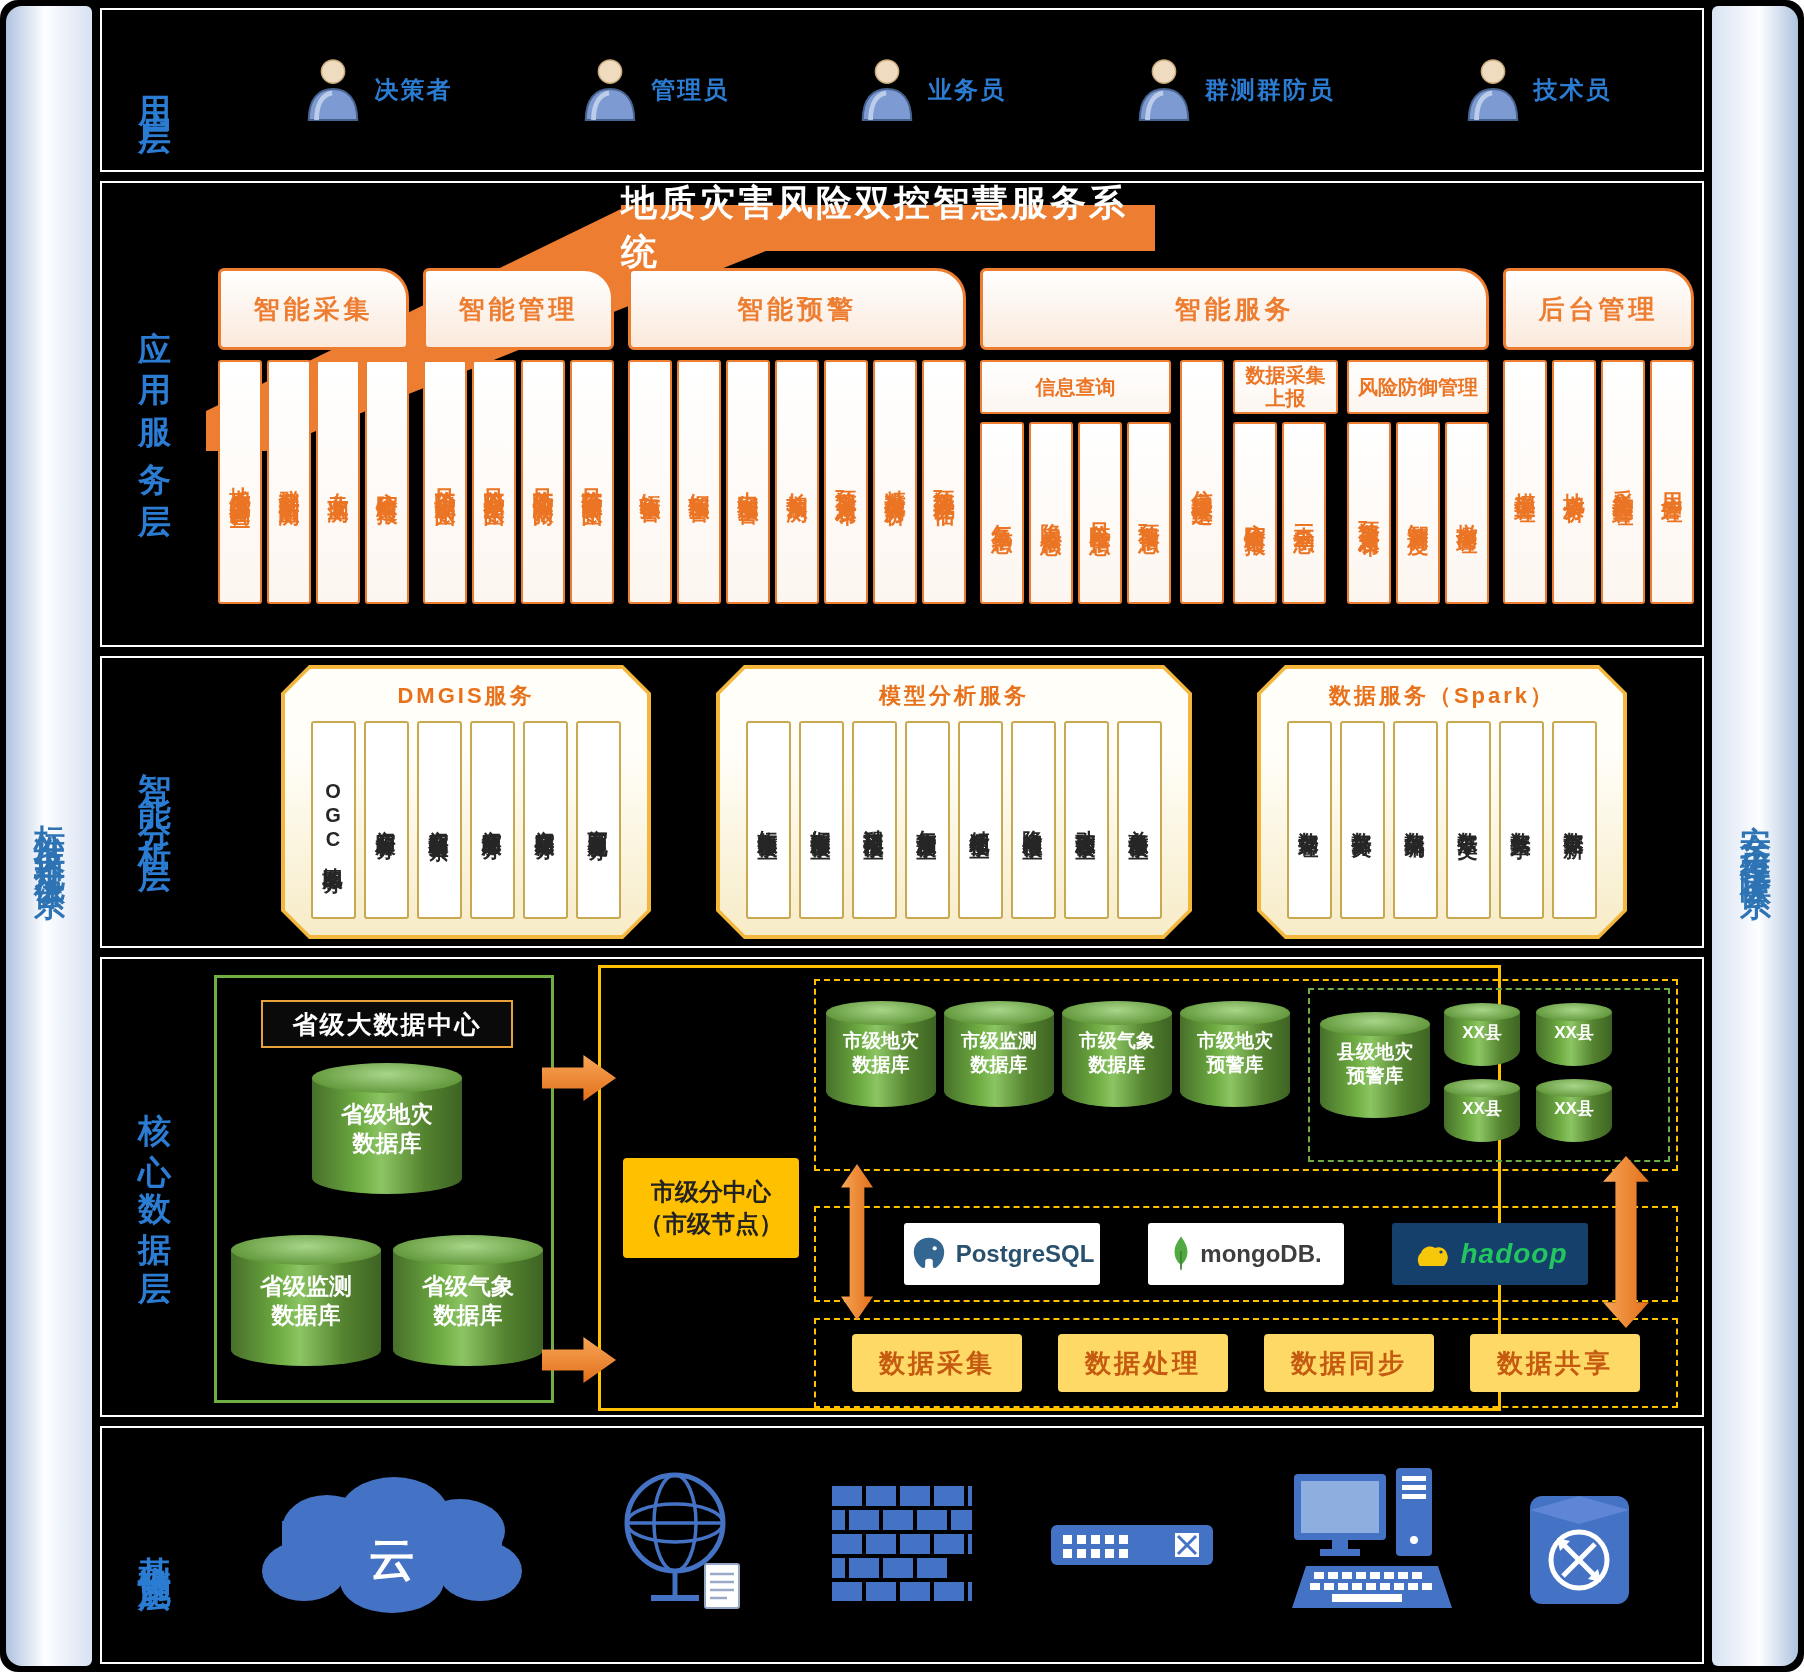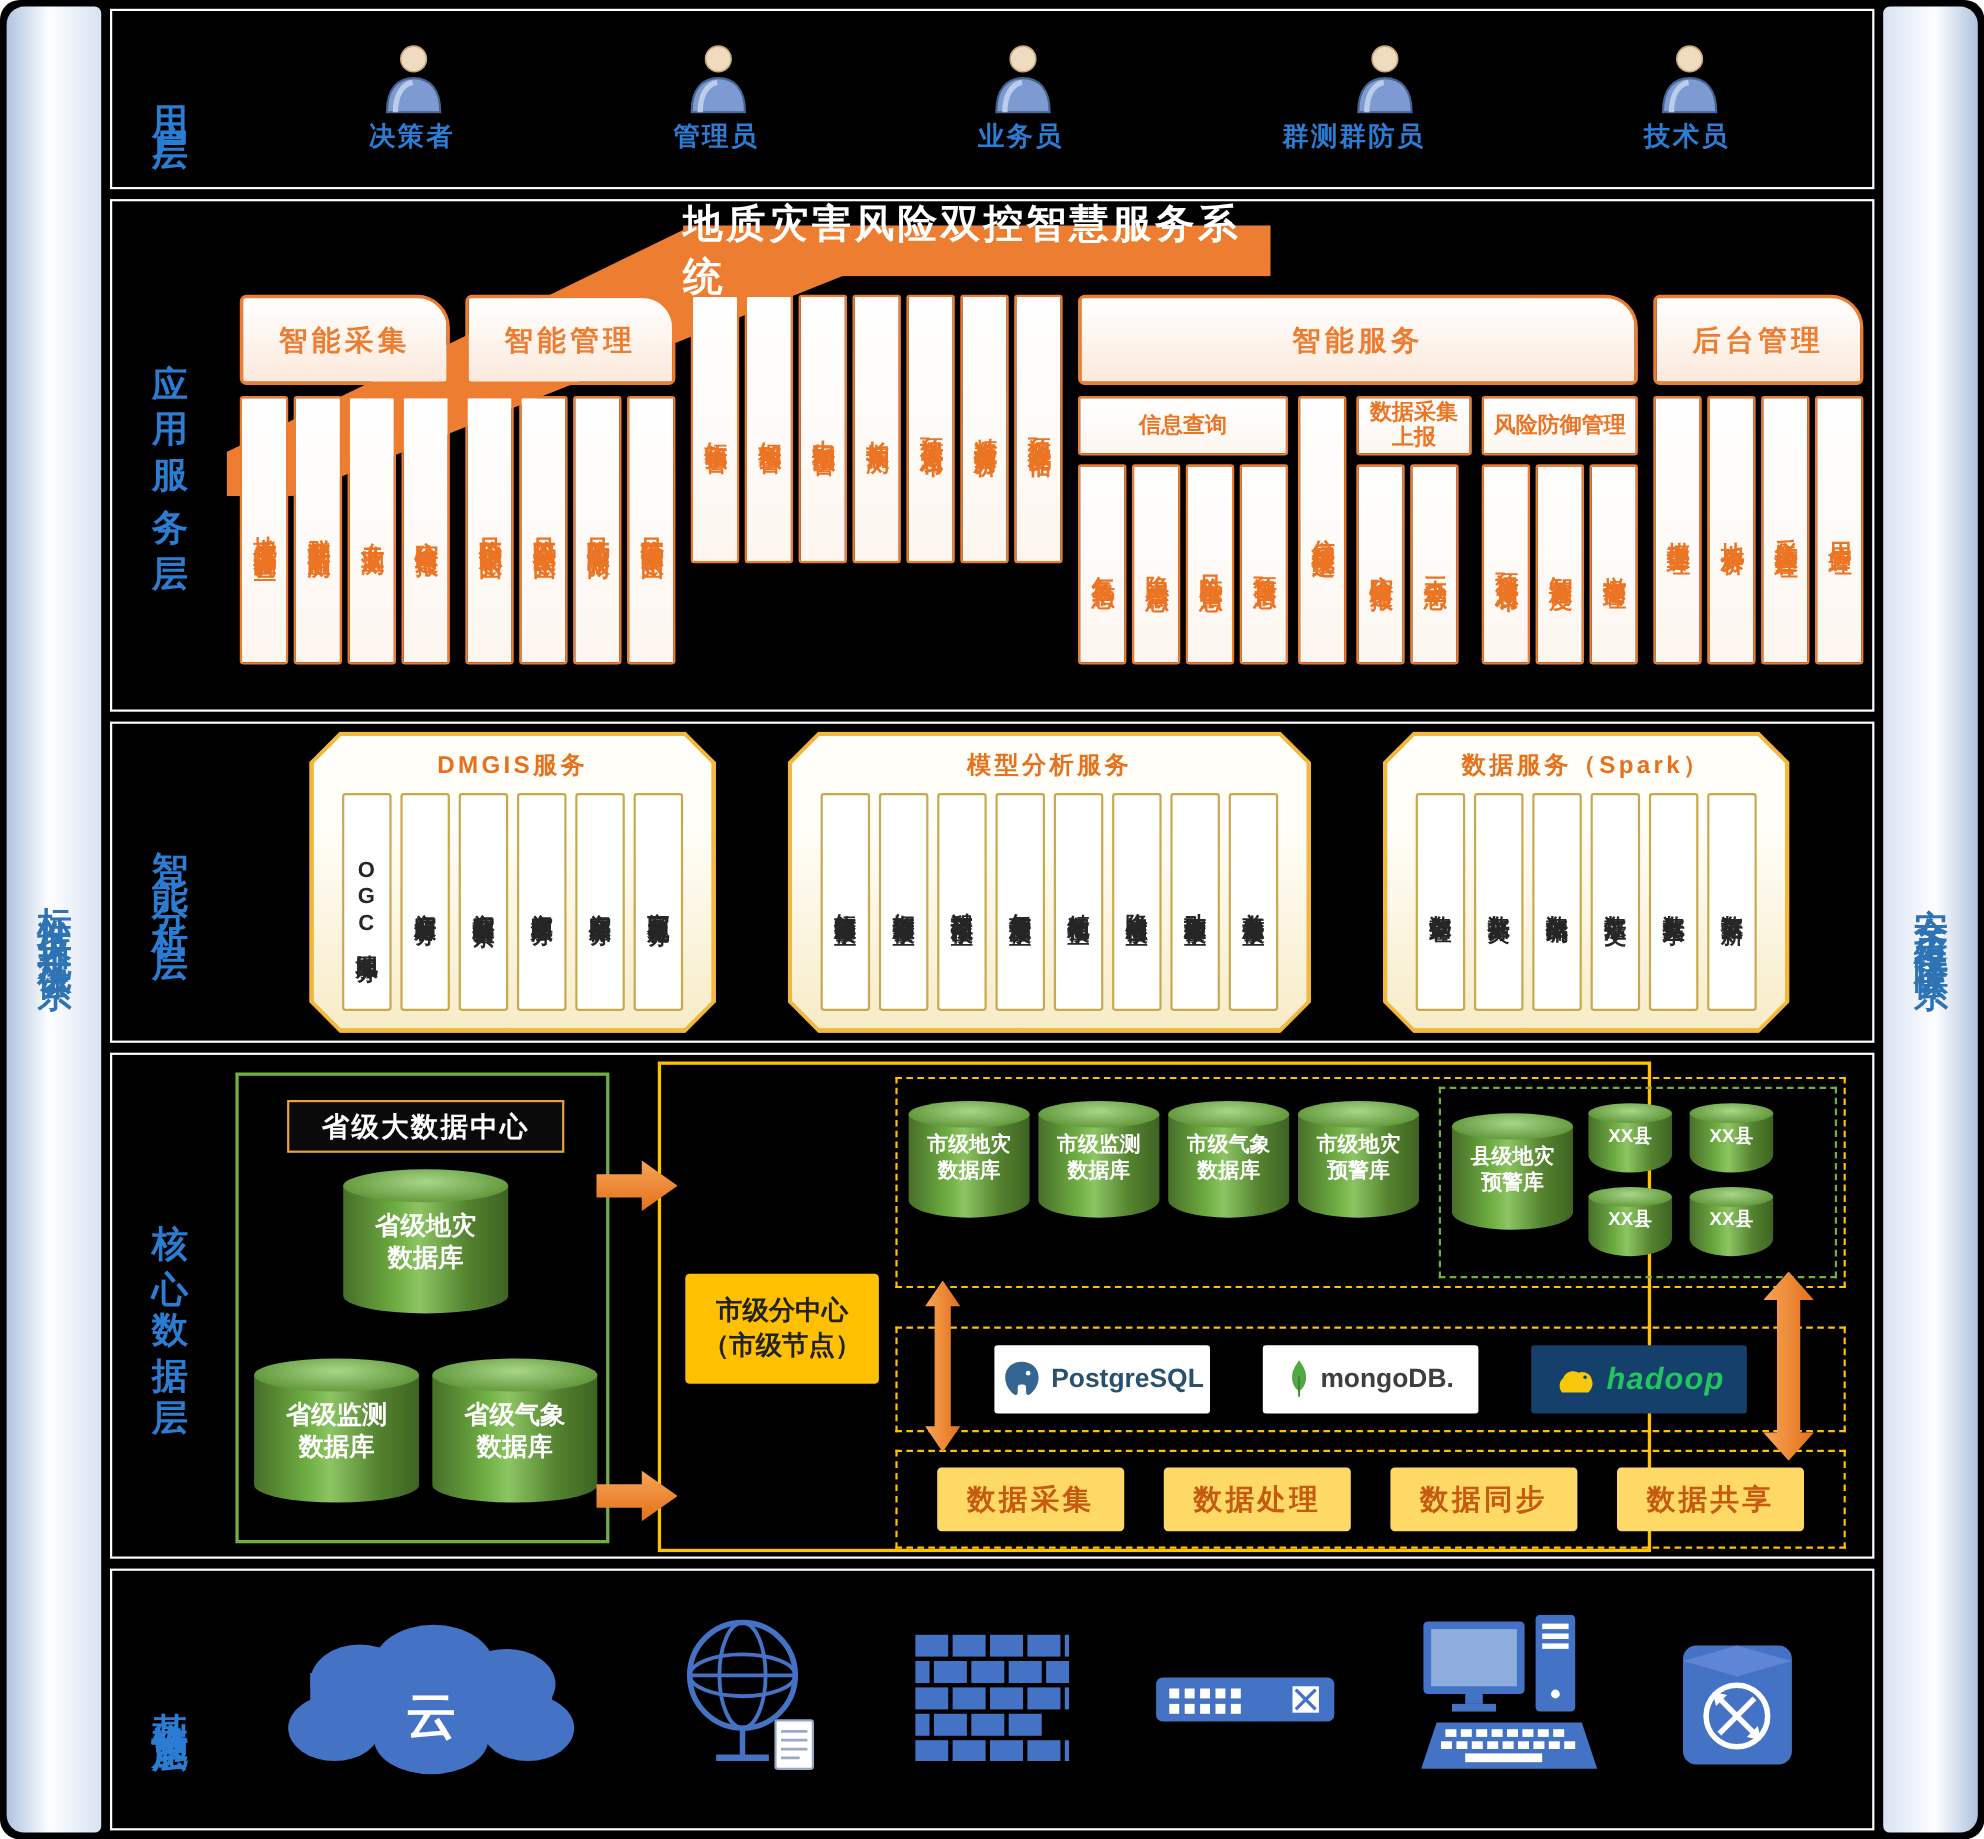--- a/index.html
+++ b/index.html
@@ -19,21 +19,21 @@
   .layer-label { width:104px; flex:none; display:flex; align-items:center; justify-content:center;
                  color:#2B7CD3; font-weight:bold; font-size:33px; writing-mode:vertical-rl; text-orientation:upright; }
   .l1 .layer-label { letter-spacing:14px; }
   .l2 .layer-label { letter-spacing:44px; }
   .l3 .layer-label { letter-spacing:22px; }
   .l4 .layer-label { letter-spacing:40px; }
   .l5 .layer-label { letter-spacing:6px; }
 
   
   .users { flex:1; display:flex; align-items:center; justify-content:space-around; padding:0 30px; }
-  .user { display:flex; flex-direction:column; align-items:flex-end; gap:4px; }
+  .user { display:flex; flex-direction:row; align-items:center; gap:4px; }
   .user-name { color:#2B7CD3; font-size:24px; font-weight:bold; letter-spacing:2px; }
 
   
   .l2-content { position:relative; flex:1; padding:85px 8px 0 12px; }
   .deco-svg { position:absolute; left:0; top:0; width:640px; height:300px; z-index:0; }
   .banner { position:absolute; left:415px; top:22px; width:534px; height:46px; background:#ED7D31; color:#fff;
             font-size:36px; font-weight:bold; display:flex; align-items:center; justify-content:center; letter-spacing:3px; z-index:2; }
   .groups { position:relative; z-index:1; display:flex; gap:14px; align-items:flex-start; }
   .group { display:flex; flex-direction:column; gap:10px; }
   .ghead { height:82px; border:3px solid #ED7D31; border-radius:6px 30px 6px 6px;
@@ -198,20 +198,21 @@
             <div class="ghead">智能管理</div>
             <div class="gitems">
               <div class="vitem">风险识别一张图</div>
               <div class="vitem">风险双控一张图</div>
               <div class="vitem">风险监测一张网</div>
               <div class="vitem">风险预警一张图</div>
             </div>
           </div>
 
           <div class="group">
+            <div class="ghead">智能预警</div>
             <div class="gitems">
               <div class="vitem">短临预警</div>
               <div class="vitem">短期预警</div>
               <div class="vitem">中短期预警</div>
               <div class="vitem">长期预测</div>
               <div class="vitem">预警信息发布</div>
               <div class="vitem">精准撤离分析</div>
               <div class="vitem">预警效能评估</div>
             </div>
           </div>

